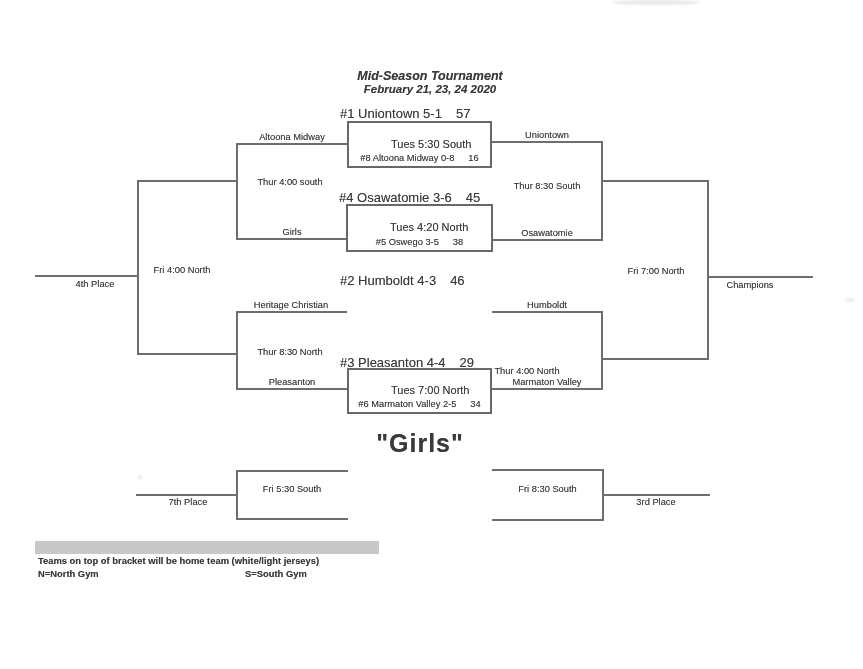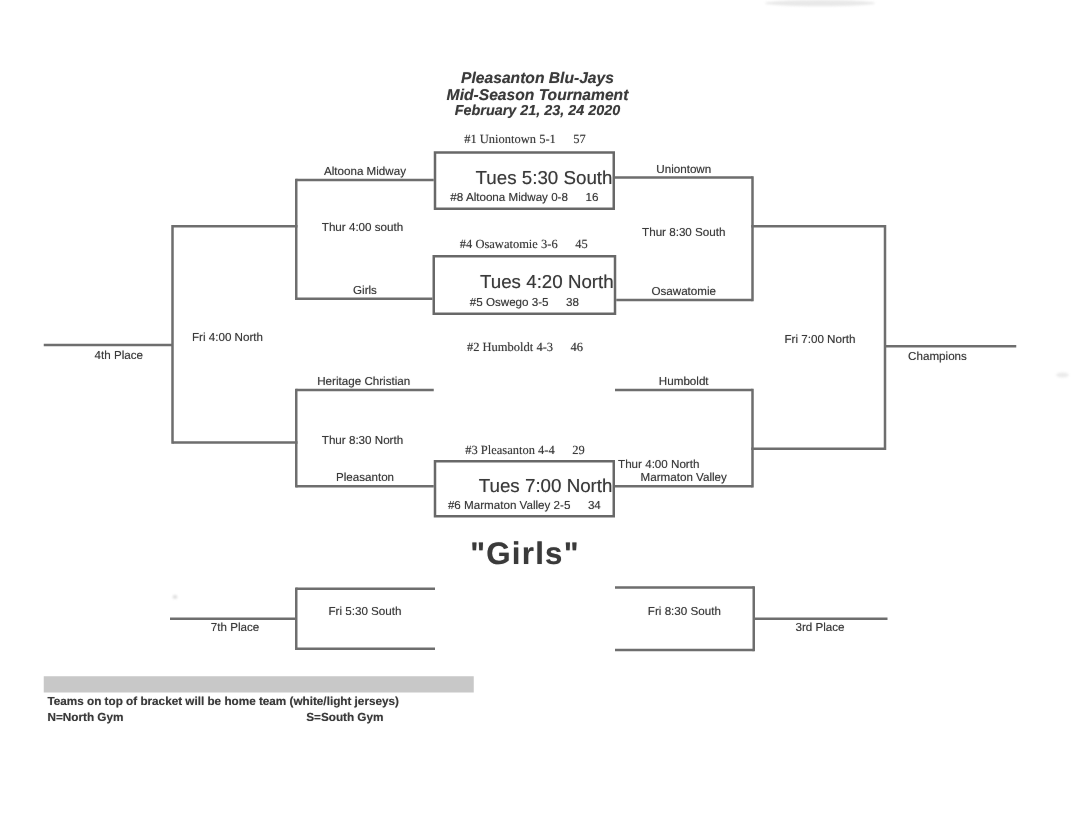--- a/index.html
+++ b/index.html
@@ -7,23 +7,23 @@
     position:relative;width:863px;height:669px;background:#ffffff;overflow:hidden;
     font-family:"Liberation Sans","DejaVu Sans",sans-serif;color:#3a3a3a;
   }
   .txt{position:absolute;white-space:nowrap;color:#3a3a3a;text-shadow:0 0 0.6px rgba(60,60,60,0.55);}
   .center{text-align:center;}
   
   .hl{position:absolute;height:2px;background:#6e6e6e;}
   .vl{position:absolute;width:2px;background:#6e6e6e;}
   
   .gbox{position:absolute;border:2px solid #686868;background:transparent;box-sizing:border-box;}
-  .gtime{position:absolute;left:0;right:0;top:50%;transform:translateY(-62%);text-align:right;font-size:15px;}
+  .gtime{position:absolute;left:0;right:0;top:50%;transform:translateY(-62%);text-align:left;font-size:11px;padding-left:42px;}
   .gbottom{position:absolute;left:0;right:0;bottom:3px;display:flex;justify-content:center;gap:14px;font-size:9.3px;}
-  .gtop{display:flex;justify-content:center;gap:14px;font-size:10px;font-family:Liberation Serif, serif;}
+  .gtop{display:flex;gap:14px;font-size:13px;}
   .lbl{font-size:9.3px;}
   
   .title-line{position:absolute;left:280px;width:300px;text-align:center;font-weight:700;font-style:italic;}
   #title1{top:55px;font-size:12.5px;}
   #title2{top:69px;font-size:12.5px;}
   #title3{top:83px;font-size:11.5px;}
   
   #girls{position:absolute;left:340px;top:429px;width:160px;text-align:center;
          font-size:25px;font-weight:700;letter-spacing:1px;}
   
@@ -34,21 +34,20 @@
   #note3n{left:38px;top:568px;}
   #note3s{left:245px;top:568px;}
   
   .artifact{position:absolute;background:#d6d6d6;border-radius:50%;filter:blur(1px);}
 </style>
 </head>
 <body>
 
 <div id="page">
 
-  <div class="title-line txt" id="title1">Pleasanton Blu-Jays</div>
   <div class="title-line txt" id="title2">Mid-Season Tournament</div>
   <div class="title-line txt" id="title3">February 21, 23, 24 2020</div>
 
   <div class="txt gtop center" style="left:340px;top:106px;width:160px;">
     <span>#1 Uniontown 5-1</span>
       <span>57</span>
   </div>
   <div class="gbox" style="left:347px;top:121px;width:145px;height:47px;">
     <div class="gtime txt">Tues 5:30 South</div>
     <div class="gbottom txt">

